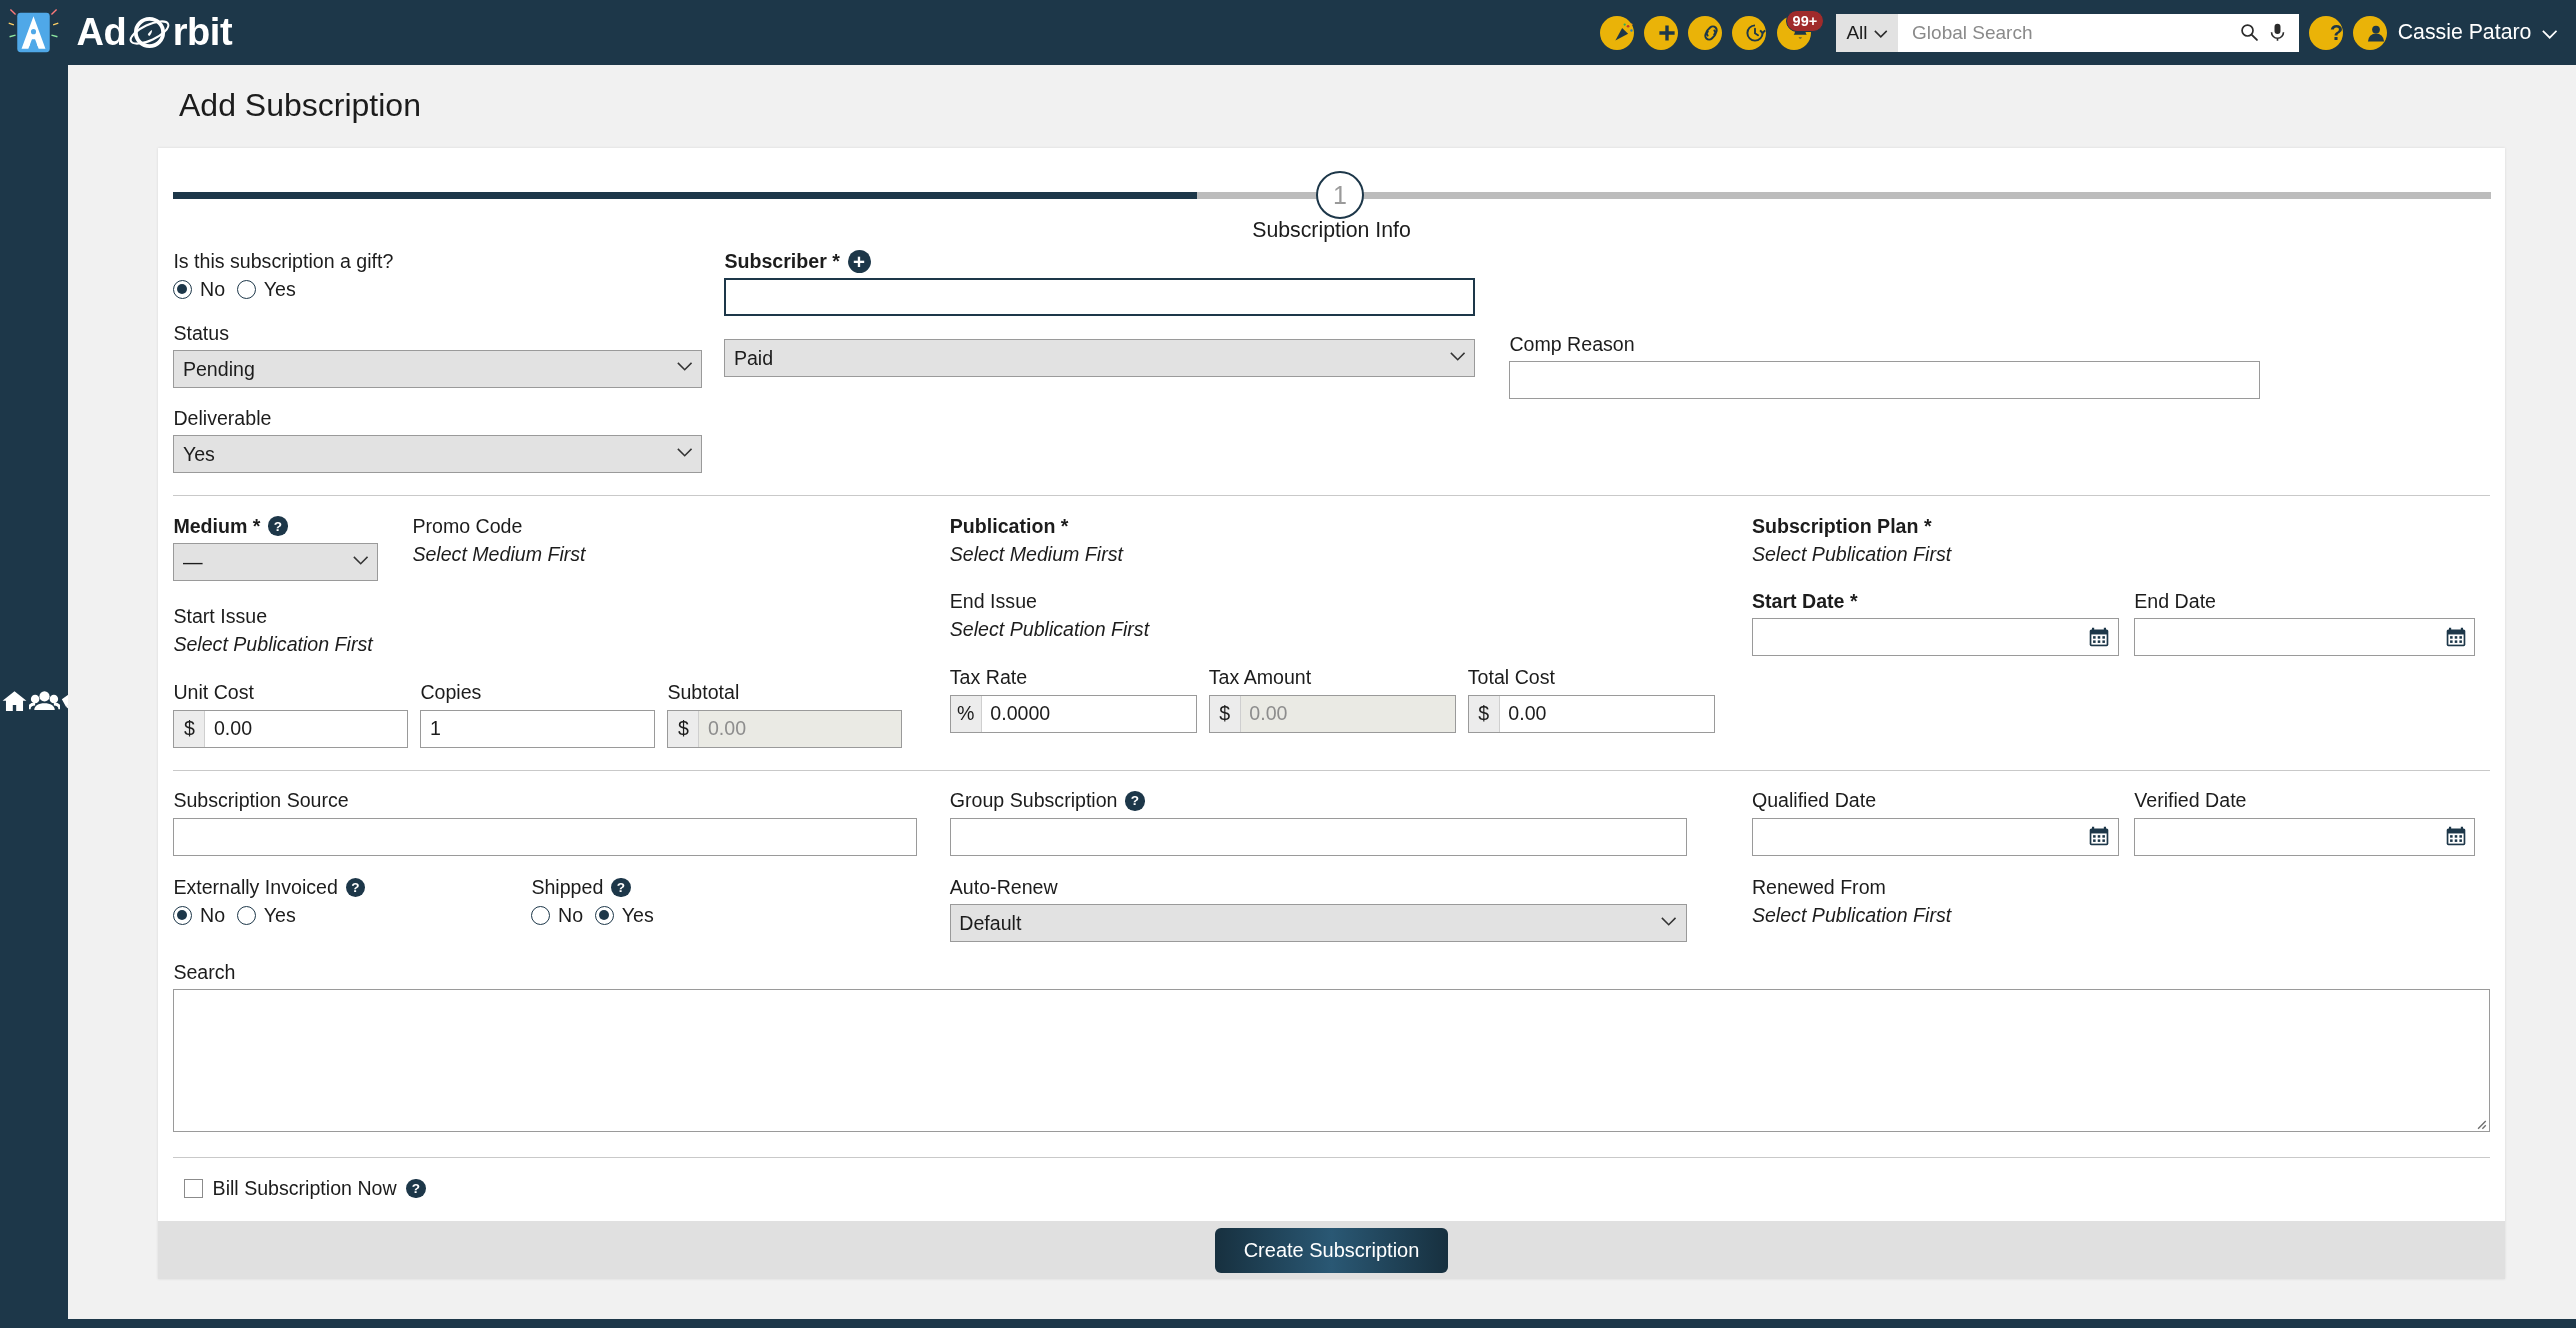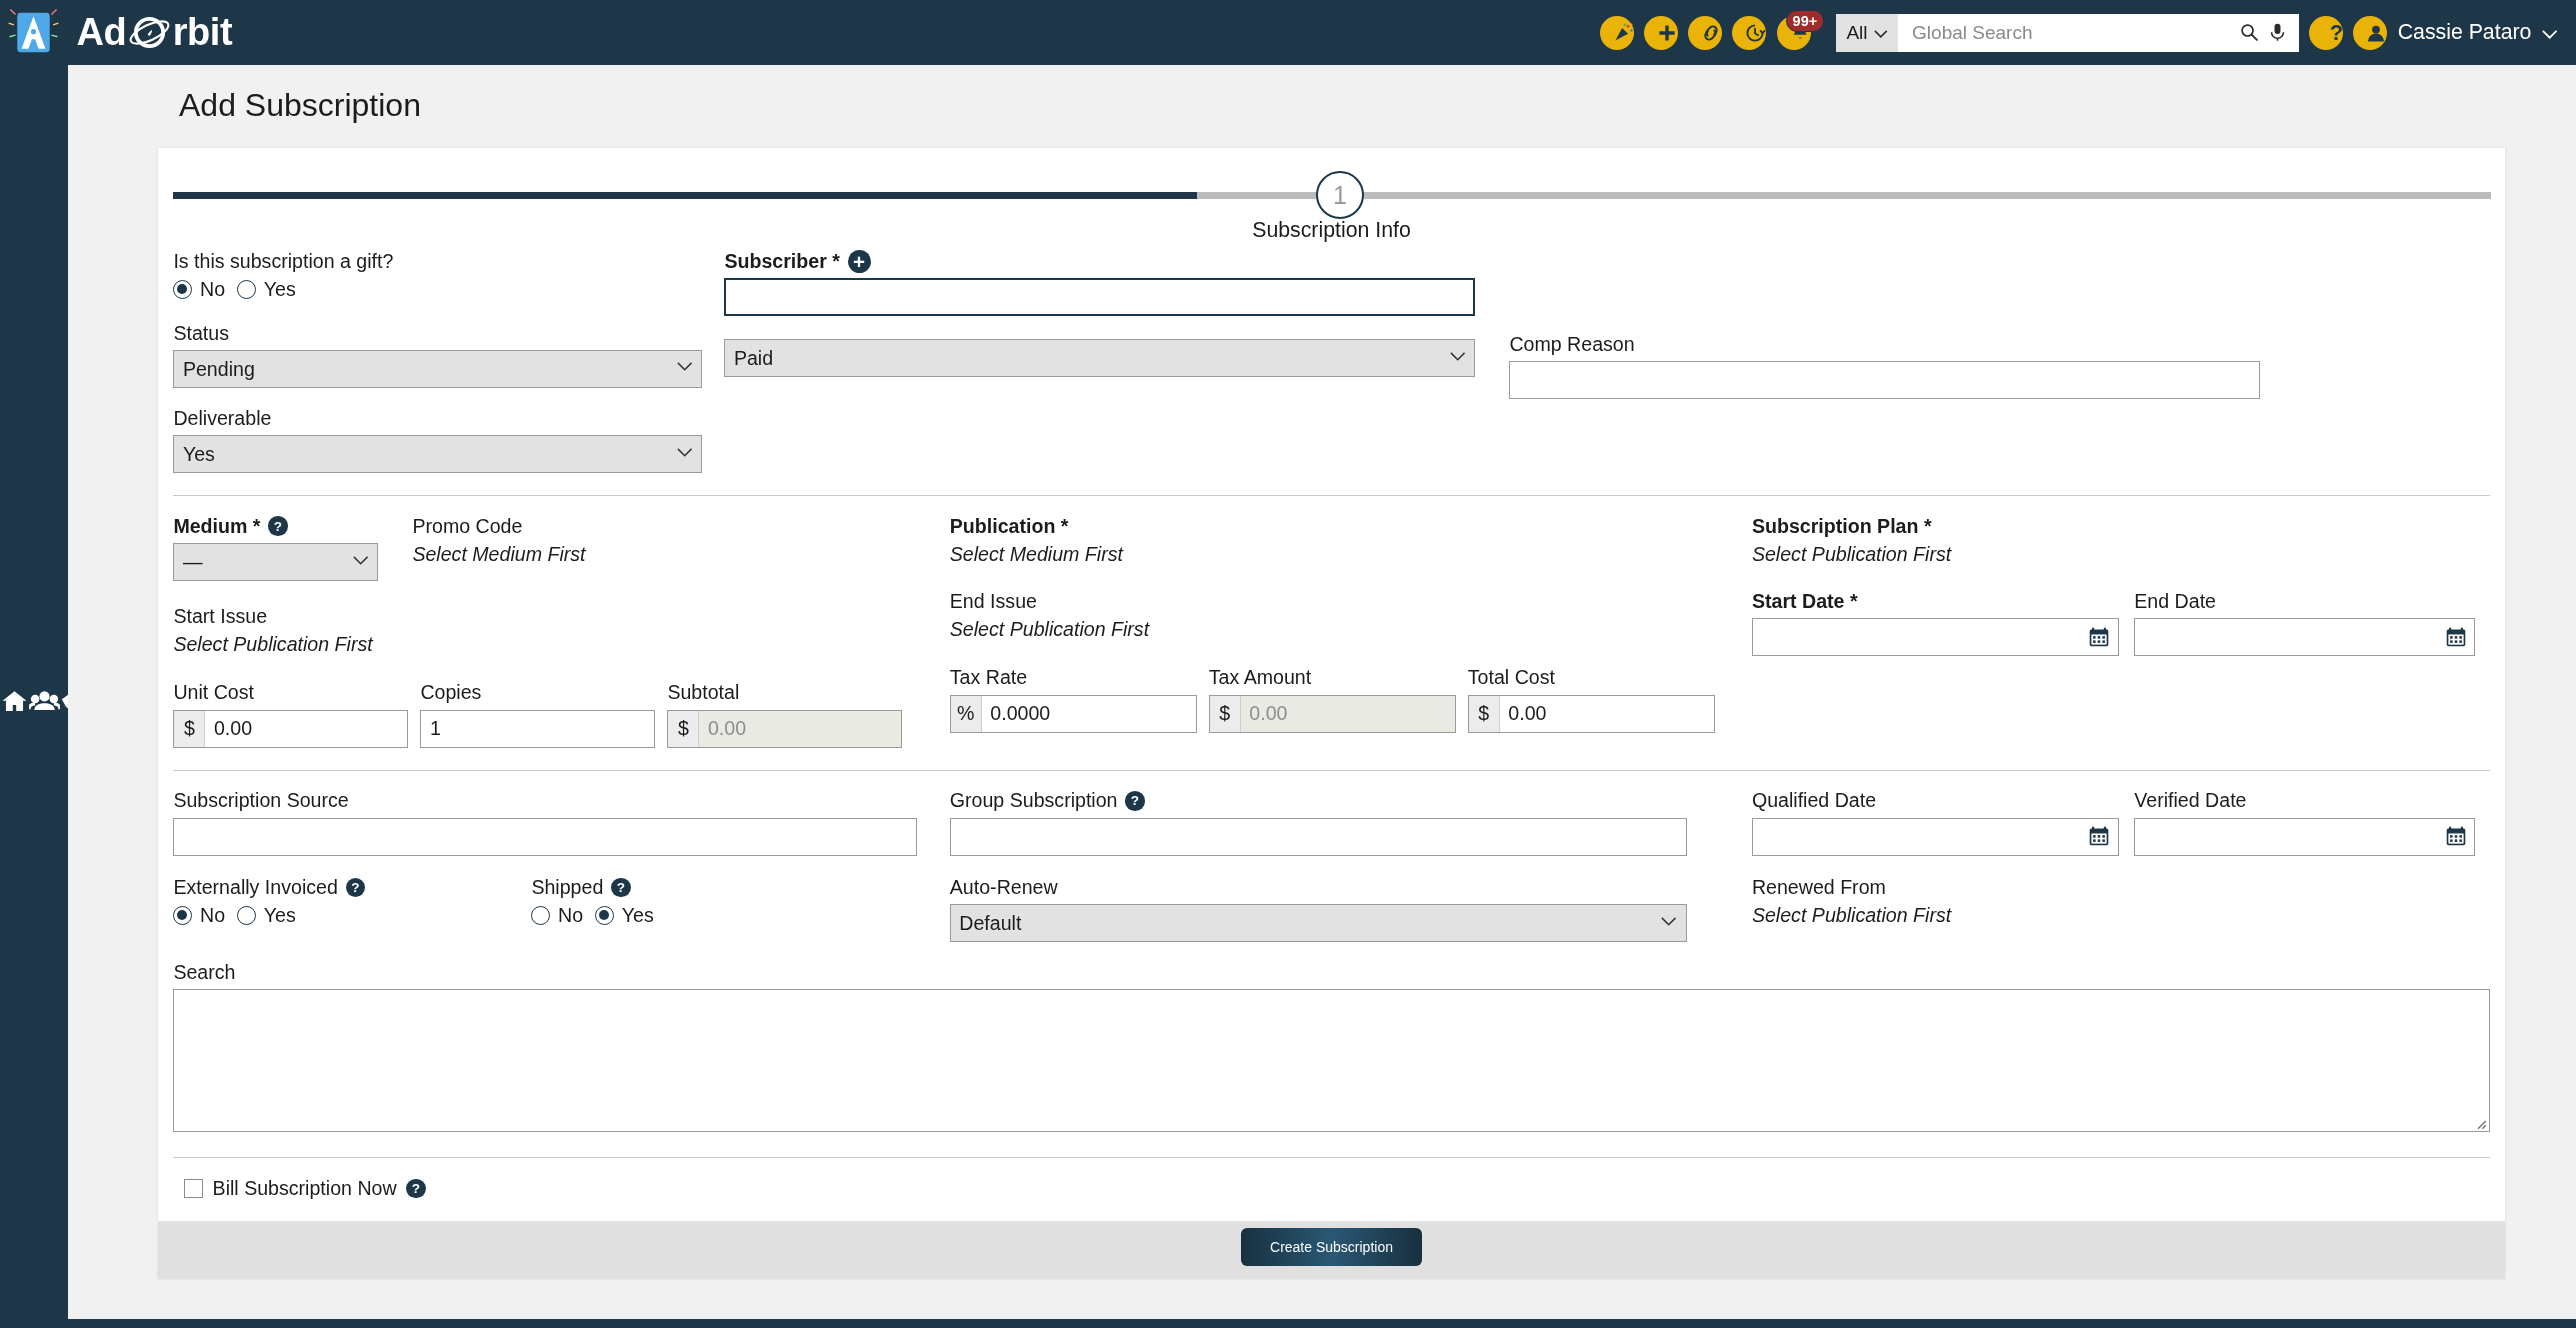--- a/index.html
+++ b/index.html
@@ -188,21 +188,21 @@
   }
   .lbl-with-ico { display: flex; align-items: center; gap: 7.7px; margin-bottom: 5.1px; }
 
   
   .card-footer {
     background: #e0e0e0; height: 58px; display: flex; align-items: flex-start;
     justify-content: center; padding-top: 7.7px;
   }
   .btn-primary {
     background: linear-gradient(to right,#17303f 0%,#2a5874 50%,#17303f 100%);
-    color: #fff; font-size: 14px; border: 0; border-radius: 6px;
+    color: #fff; font-size: 20px; border: 0; border-radius: 6px;
     padding: 11px 29px; cursor: pointer; font-family: "Liberation Sans", sans-serif;
   }
   .bottombar {
     position: absolute; left: 0; bottom: 0; width: 2576px; height: 10.2px; background: #1d3749;
   }
   .resize-grip { position: absolute; right: 2.6px; bottom: 2.6px; pointer-events: none; }
 </style>
 </head>
 <body>
 

